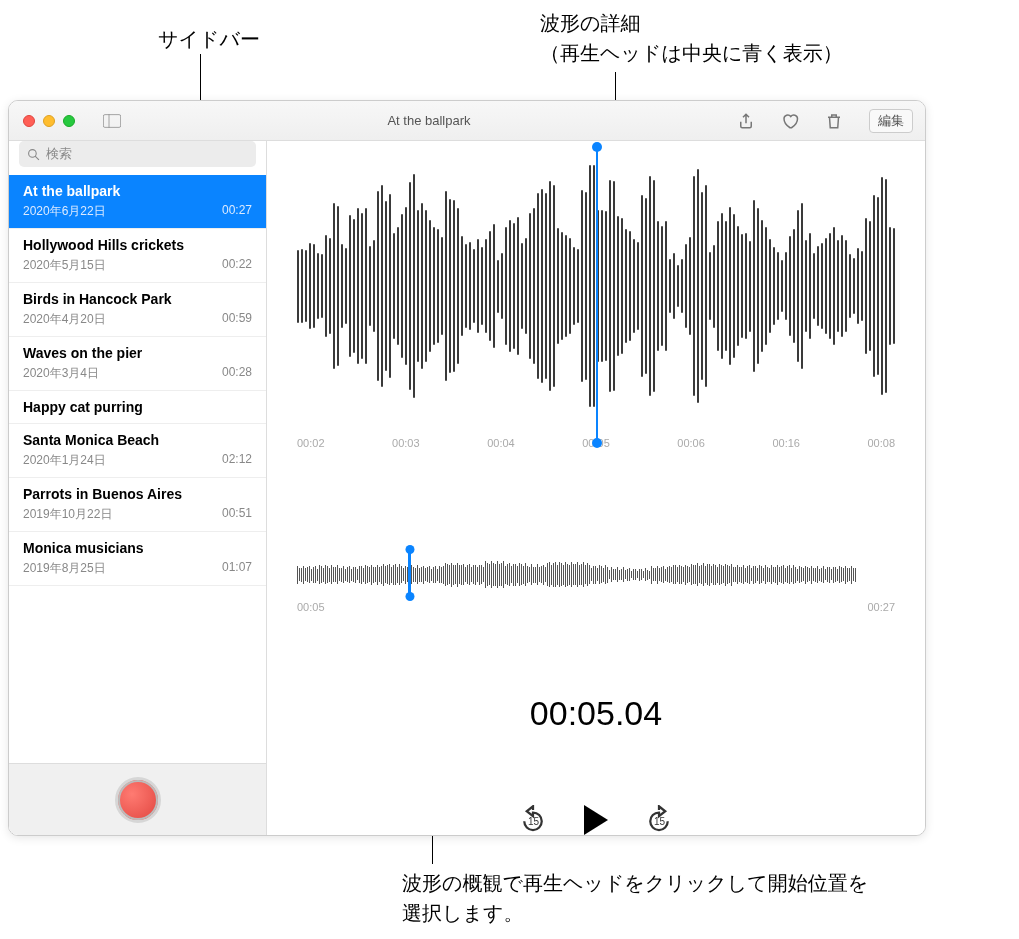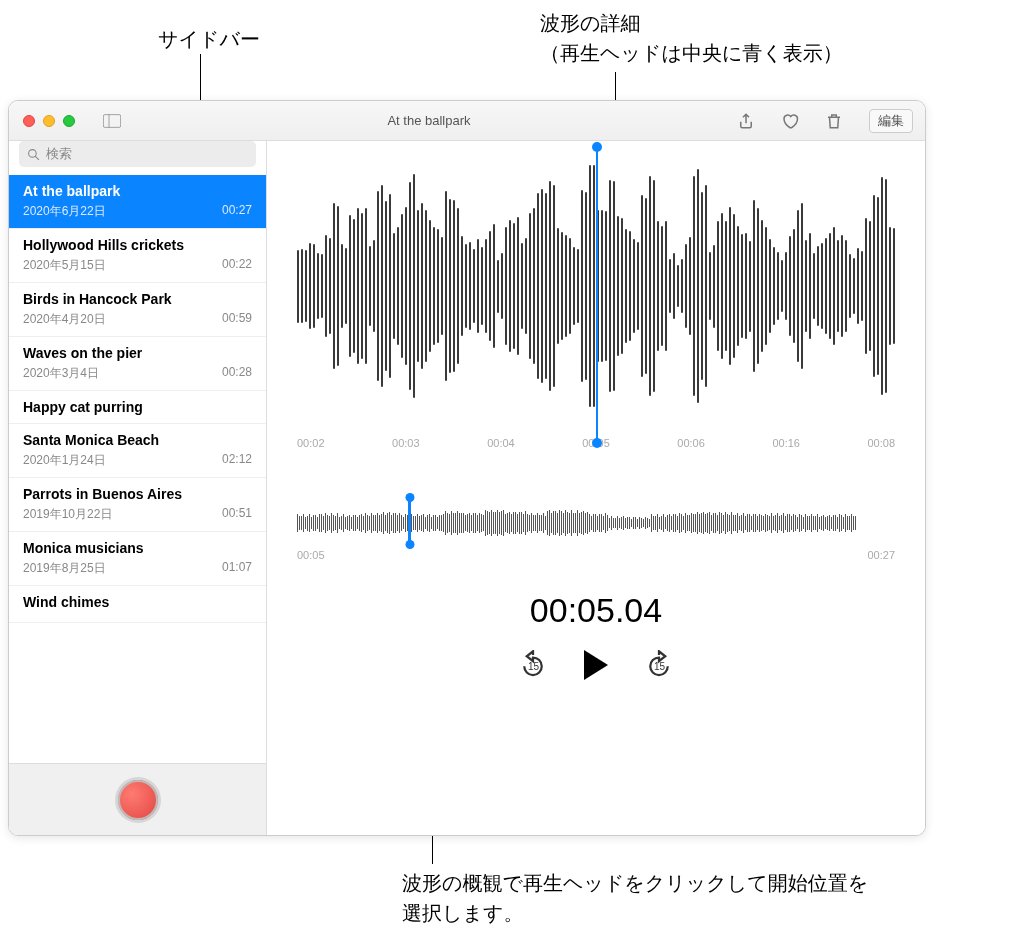--- a/index.html
+++ b/index.html
@@ -141,20 +141,21 @@
   border-radius: 50%;
   background: radial-gradient(circle at 35% 35%, #ff7b72, #e0443e);
   border: 3px solid #d6d6d6;
   box-shadow: 0 0 0 2px #bbb inset;
 }
 .main {
   flex: 1;
   display: flex;
   flex-direction: column;
   background: #fff;
+  justify-content: space-between;
 }
 .wave-detail {
   height: 330px;
   position: relative;
   padding: 0 30px;
 }
 .wave-detail-canvas {
   display: flex;
   align-items: center;
   gap: 2px;
@@ -344,27 +345,20 @@
     <div class="meta">
               <span>2019年10月22日</span>
               <span>00:51</span>
             </div>
           </div>
           <div class="item">
             <div class="name">Monica musicians</div>
     <div class="meta">
               <span>2019年8月25日</span>
               <span>01:07</span>
-            </div>
-          </div>
-          <div class="item">
-            <div class="name">Wind chimes</div>
-    <div class="meta">
-              <span></span>
-              <span></span>
             </div>
           </div>
         </div>
       <div class="record-area">
         <div class="record-btn"></div>
       </div>
     </div>
 
     <div class="main">
       <div class="wave-detail">

